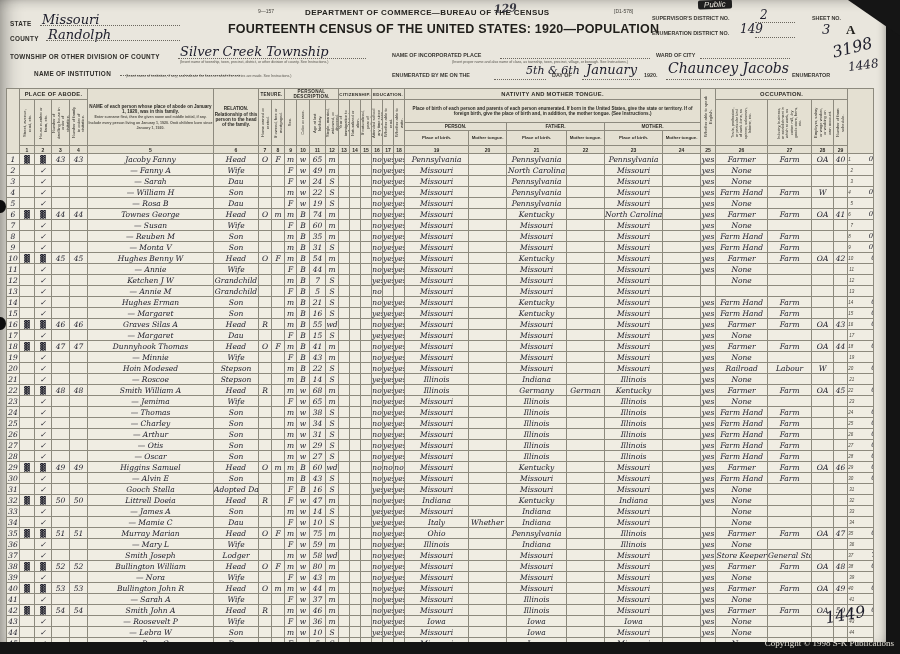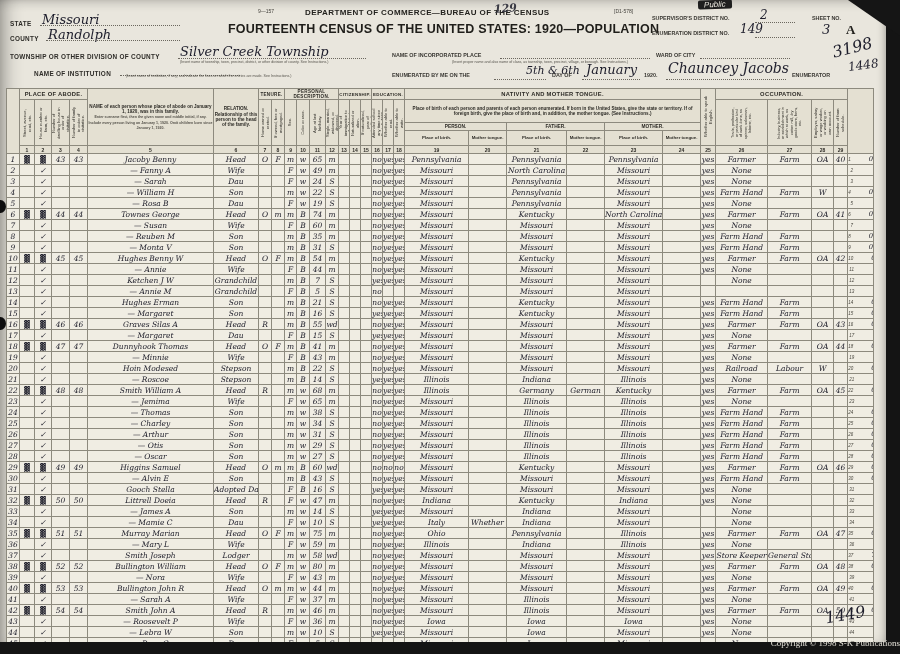--- a/index.html
+++ b/index.html
@@ -5,21 +5,21 @@
   html,body{margin:0;padding:0;background:#141414;}
   .page{position:relative;width:900px;height:654px;background:#141414;overflow:hidden;
         font-family:"Liberation Sans",sans-serif;}
   .paper{position:absolute;left:0;top:0;width:886px;height:642px;background:#e9e6dd;overflow:hidden;
          box-shadow:inset 14px 0 20px -12px rgba(0,0,0,.45), inset 0 8px 14px -10px rgba(0,0,0,.30),
                     inset -8px 0 10px -8px rgba(0,0,0,.35);}
   .hole{position:absolute;left:-5px;width:11px;height:13px;background:#0d0d0d;border-radius:50%;}
   .hole1{top:200px;} .hole2{top:317px;}
   .corner{position:absolute;right:0;top:0;width:52px;height:36px;background:#151515;
           clip-path:polygon(100% 0,0 0,100% 100%);}
-  .copyright{position:absolute;right:0;bottom:0px;height:16px;color:#e6e3da;font-size:9px;
+  .copyright{position:absolute;right:6px;bottom:0px;height:16px;color:#e6e3da;font-size:9px;
              font-family:"Liberation Serif",serif;}
   .pubstamp{position:absolute;right:168px;top:0;background:#1f1f1f;color:#e8e5dc;font-size:8px;
             padding:0 6px;border-radius:2px;transform:rotate(-2deg);font-style:italic;}
   
   .topband{position:absolute;left:0;top:0;width:886px;height:88px;}
   .lbl{font-size:6.4px;color:#2e2c28;letter-spacing:.3px;font-weight:bold;}
   .lbl-sm{font-size:5.4px;color:#3a3833;font-weight:bold;}
   .note{font-size:3.6px;color:#55524b;}
   .hw{font-family:"DejaVu Serif",serif;font-style:italic;color:#1d1d2b;}
   .blank{display:inline-block;border-bottom:1px dotted #6b675e;height:9px;vertical-align:bottom;}
@@ -287,21 +287,21 @@
             <th class="num">29</th>
           </tr>
       </thead>
       <tbody>
           <tr class="head-row">
             <td class="c-ln">1</td>
             <td class="c-st">▓</td>
             <td class="c-hn">▓</td>
             <td class="c-dw">43</td>
             <td class="c-fm">43</td>
-            <td class="c-nm">Jacoby Benny</td>
+            <td class="c-nm">Jacoby Fanny</td>
             <td class="c-rl">Head</td>
             <td class="c-o">O</td>
             <td class="c-m">F</td>
             <td class="c-sx">m</td>
             <td class="c-cr">w</td>
             <td class="c-ag">65</td>
             <td class="c-ms">m</td>
             <td class="c-c13"></td>
             <td class="c-c14"></td>
             <td class="c-c15"></td>

